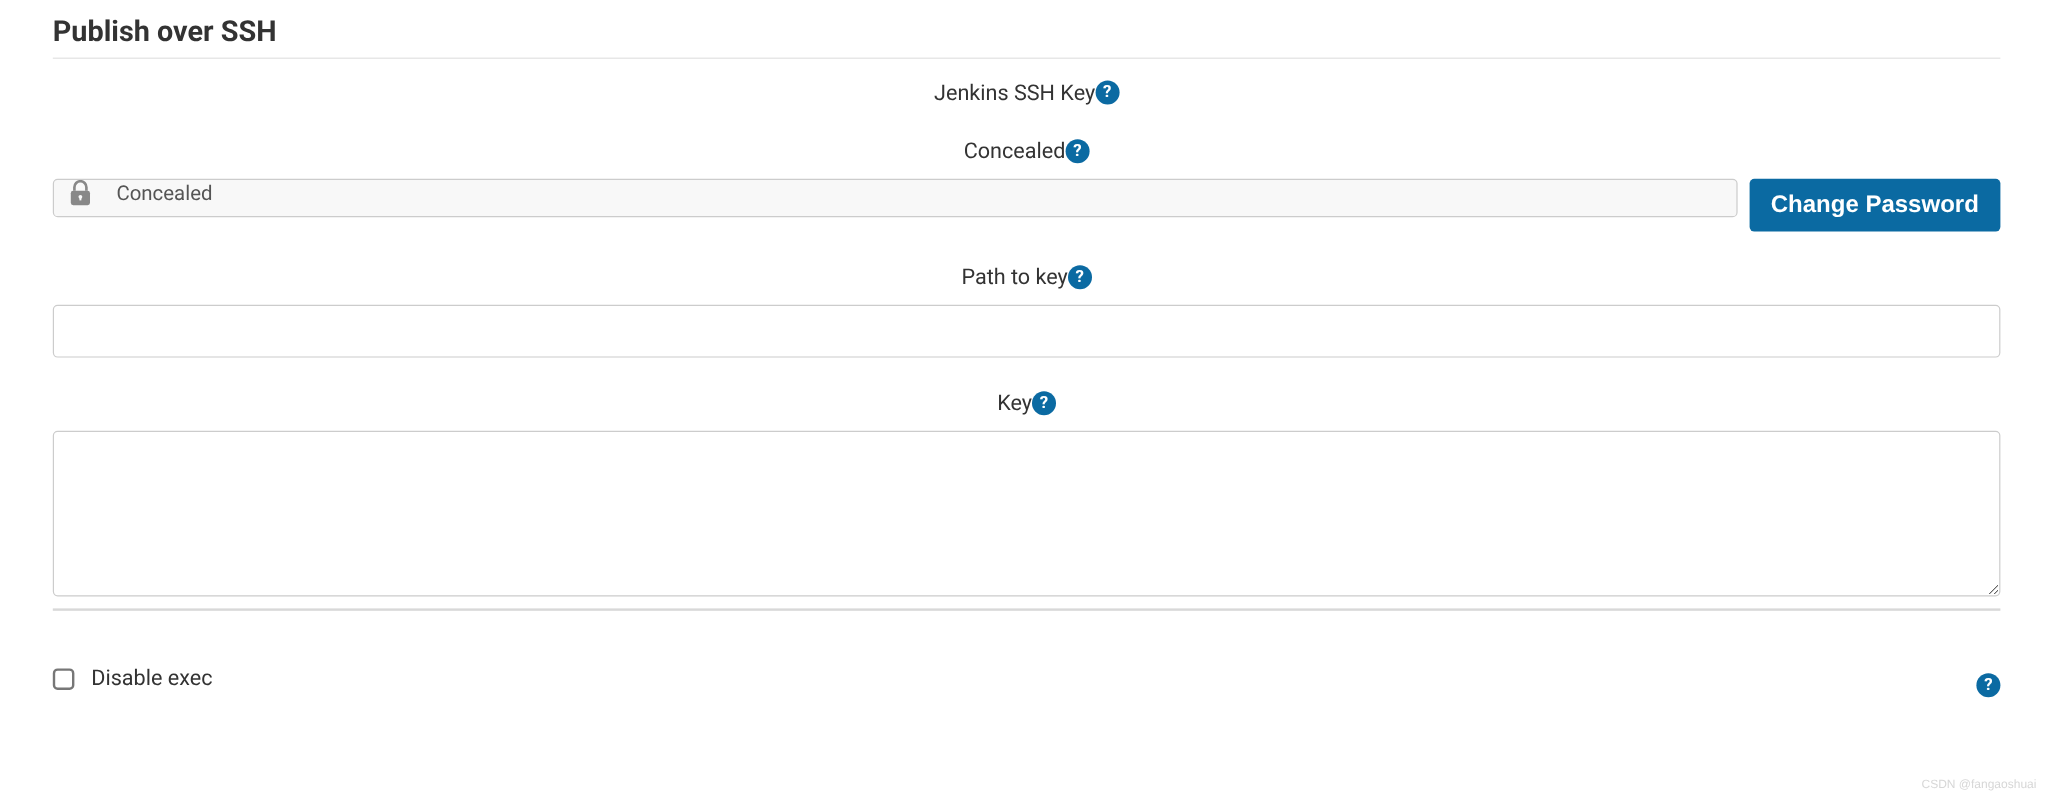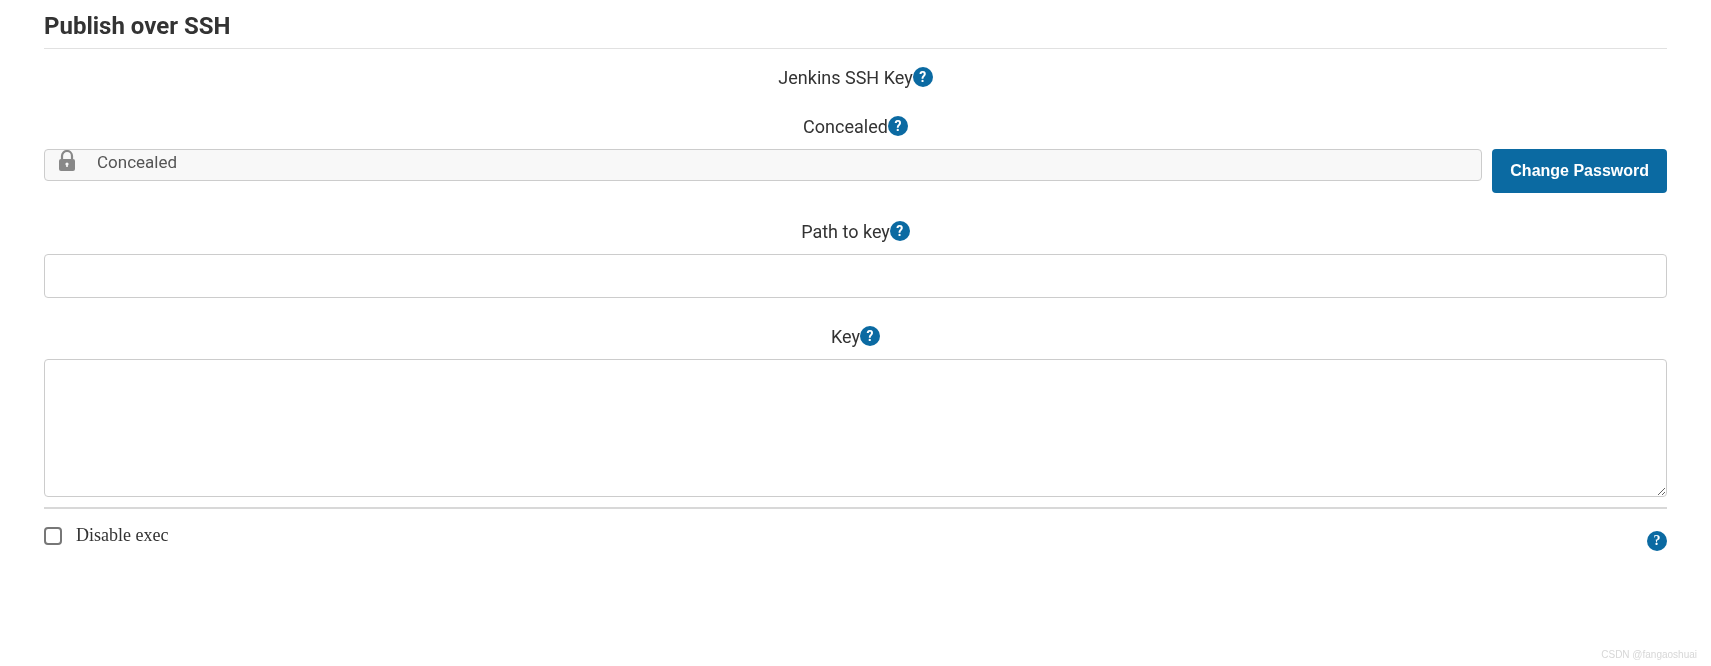--- a/index.html
+++ b/index.html
@@ -75,21 +75,21 @@
     .concealed-text {
       font-size: 17px;
       color: #555;
     }
     .change-password-btn {
       background: #0b6aa2;
       color: #fff;
       border: none;
       border-radius: 4px;
       padding: 0 18px;
-      font-size: 16px;
+      font-size: 20px;
       font-weight: 700;
       cursor: pointer;
       height: 44px;
     }
     .text-input {
       width: 100%;
       height: 44px;
       border: 1px solid #ccc;
       border-radius: 4px;
       padding: 8px 12px;
@@ -109,23 +109,22 @@
     }
     .hr-below-textarea {
       border: none;
       border-top: 2px solid #d8d8d8;
       margin-top: 6px;
     }
     .checkbox-row {
       display: flex;
       align-items: center;
       gap: 14px;
-      margin-top: 16px;
+      margin-top: 46px;
       justify-content: space-between;
-      font-family: Liberation Serif, serif;
     }
     .checkbox-left {
       display: flex;
       align-items: center;
       gap: 14px;
     }
     .checkbox {
       width: 18px;
       height: 18px;
       border: 2px solid #777;

